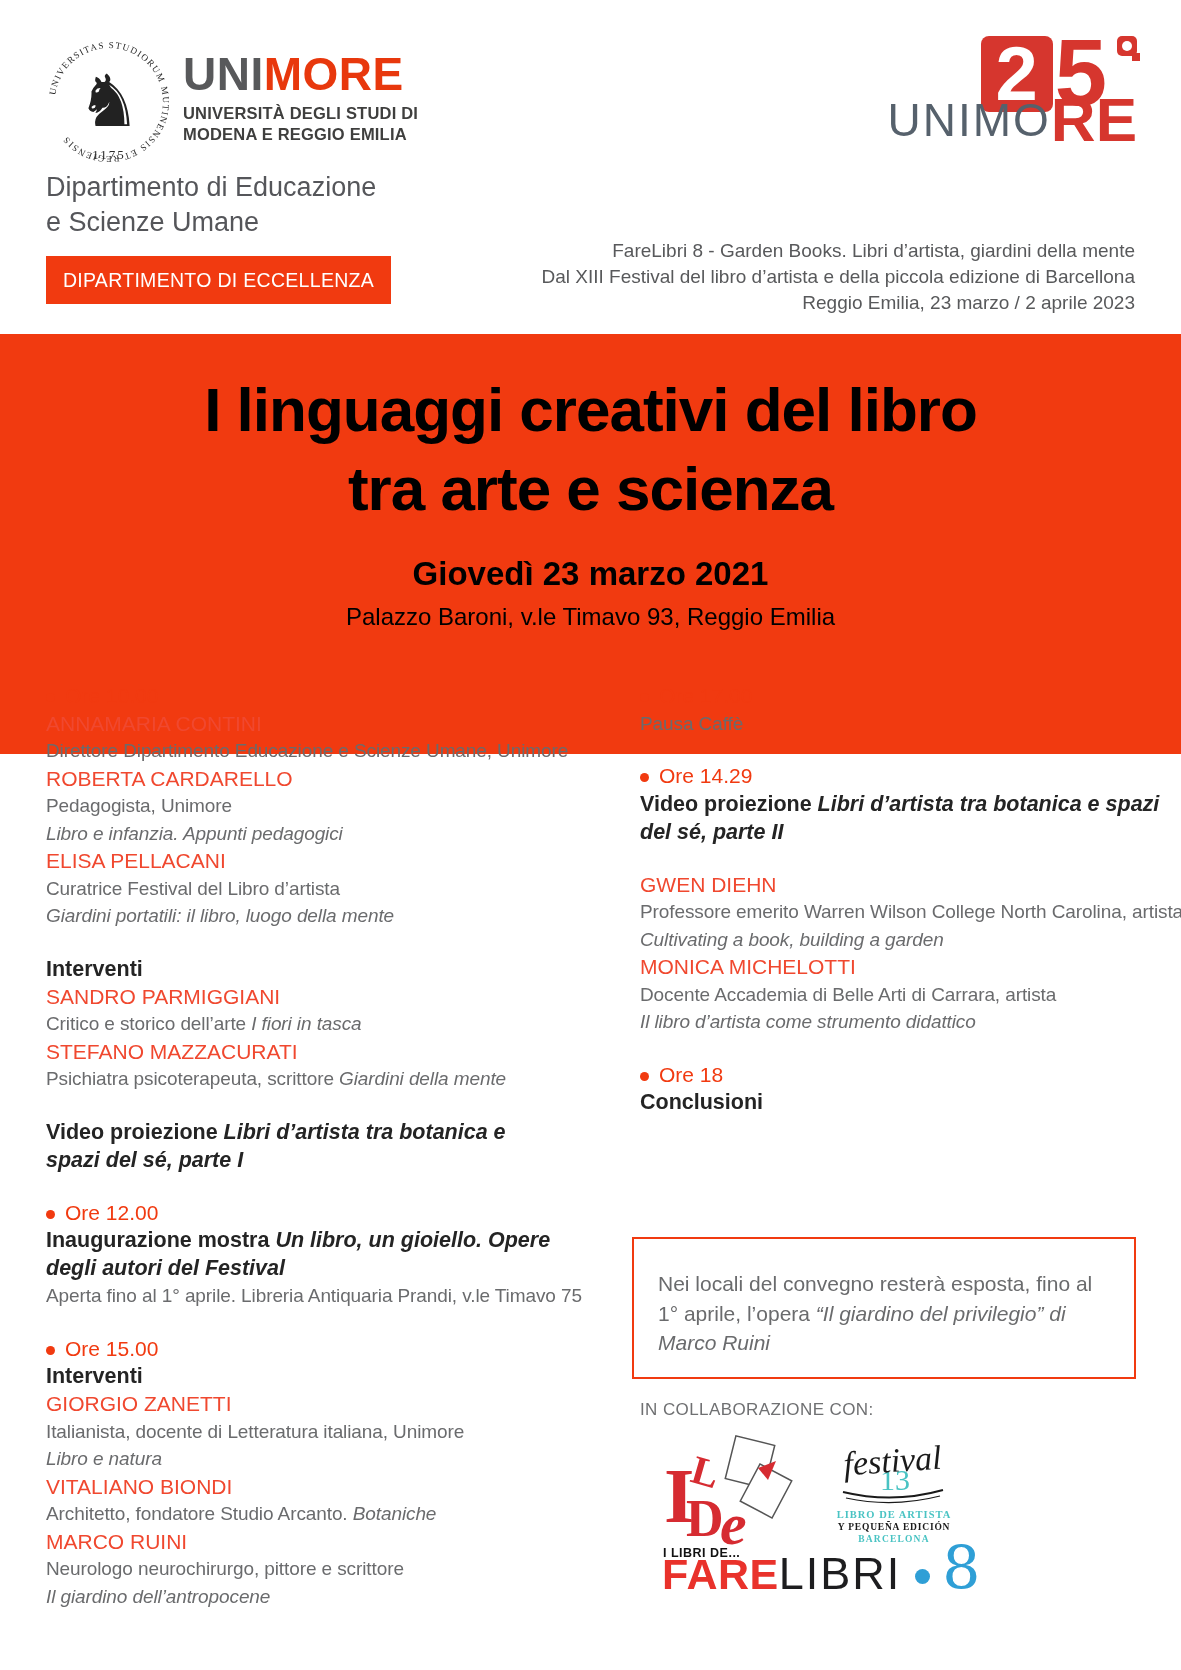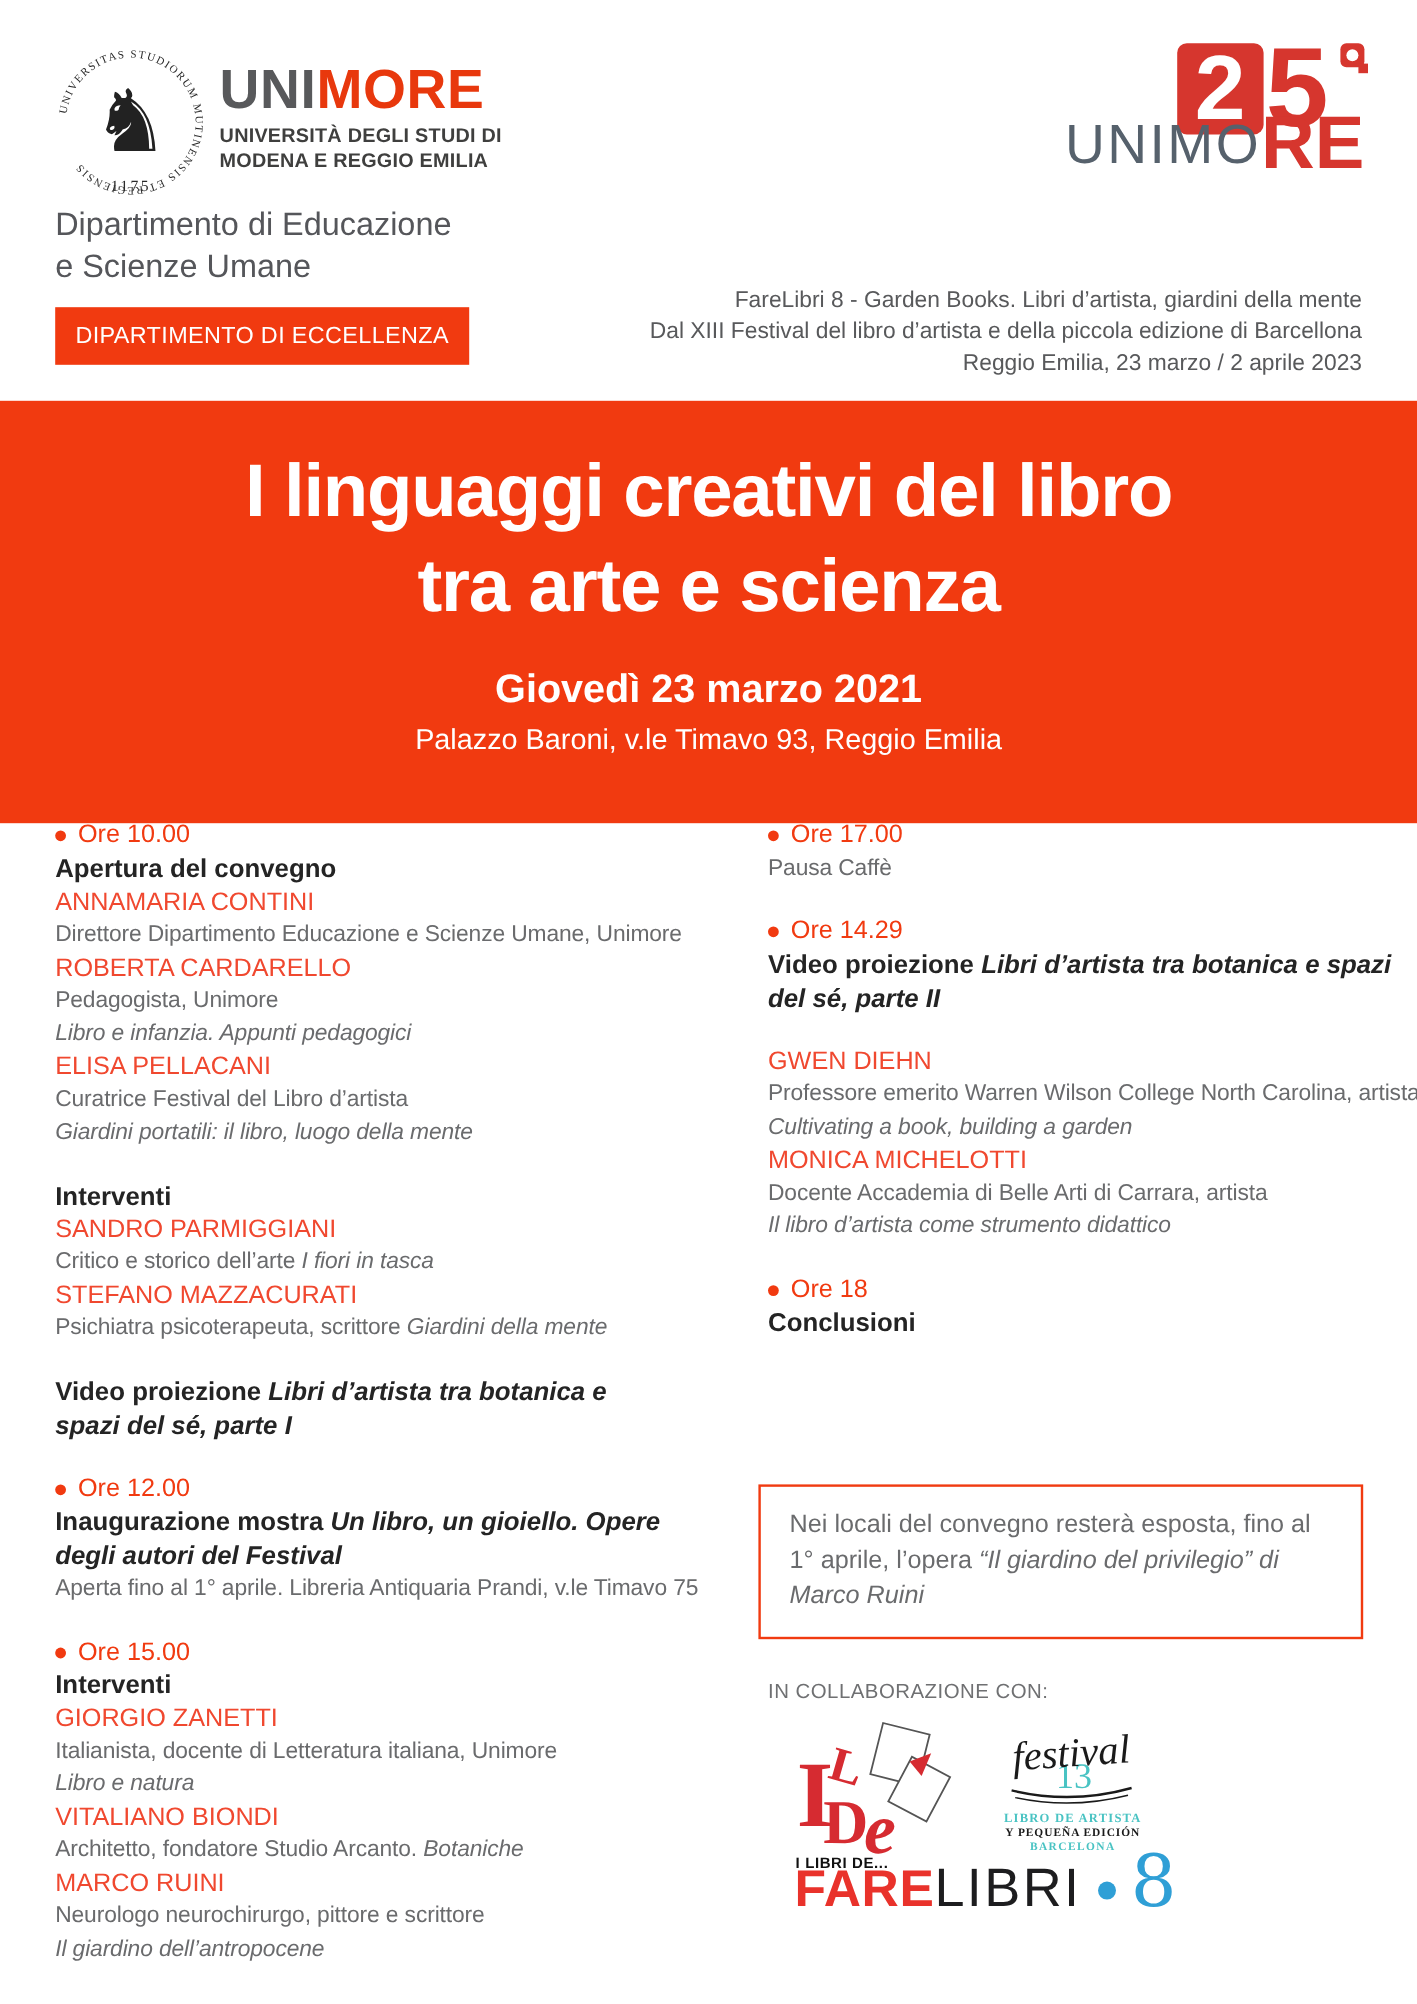--- a/index.html
+++ b/index.html
@@ -31,22 +31,22 @@
   .aunimo{color:var(--anniv-gray);font-size:46px;letter-spacing:2px;line-height:52px;}
   .are{color:var(--anniv-red);font-size:62px;font-weight:bold;line-height:52px;}
 
   .dept{position:absolute;left:46px;top:170px;font-size:27px;color:#55565a;line-height:35px;}
   .badge{position:absolute;left:46px;top:256px;width:345px;height:48px;background:var(--accent-red);
          color:#fff;font-size:19.5px;letter-spacing:.3px;display:flex;align-items:center;justify-content:center;}
   .event-info{position:absolute;right:46px;top:238px;width:740px;text-align:right;font-size:19px;
               color:var(--header-gray);line-height:26px;}
 
   
-  .banner{position:absolute;left:0;top:334px;width:1181px;height:352px;background:var(--accent-red);
-          color:#ffffff;text-align:center;}
+  .banner{position:absolute;left:0;top:334px;width:1181px;height:420px;background:var(--accent-red);
+          color:#000000;text-align:center;}
   .btitle{font-size:62px;font-weight:bold;letter-spacing:-1px;line-height:79px;}
   .btitle1{margin-top:36px;}
   .bdate{margin-top:27px;font-size:33px;font-weight:bold;}
   .bvenue{margin-top:10px;font-size:24px;}
 
   
   .col{position:absolute;top:682px;}
   .col-left{left:46px;width:505px;}
   .col-right{left:640px;width:541px;}
   .pline{line-height:27.5px;white-space:nowrap;}
@@ -55,21 +55,21 @@
   .bullet{display:inline-block;width:9px;height:9px;border-radius:50%;background:var(--accent-red);
           margin-right:10px;vertical-align:1px;}
   .pline.name{font-size:21px;color:var(--name-red);}
   .pline.role,.pline.work{font-size:19px;color:var(--gray-text);letter-spacing:-.1px;}
   .pline.work{font-style:italic;}
   .it{font-style:italic;}
   .gap{height:25px;}
 
   
   .notice{position:absolute;left:632px;top:1237px;width:454px;border:2px solid var(--accent-red);
-          padding:17px 22px 19px 24px;font-size:21px;color:var(--gray-text);line-height:29.5px;}
+          padding:30px 22px 19px 24px;font-size:21px;color:var(--gray-text);line-height:29.5px;}
 
   
   .collab-label{position:absolute;left:640px;top:1400px;font-size:17px;color:#6f7072;letter-spacing:.4px;}
   .ilde{position:absolute;left:658px;top:1434px;}
   .festival{position:absolute;left:833px;top:1428px;}
   .farelibri{position:absolute;left:662px;top:1538px;display:flex;align-items:baseline;}
   .f-fare{font-size:43px;font-weight:bold;color:var(--fare-red);letter-spacing:.5px;}
   .f-libri{font-size:45px;color:var(--fare-black);letter-spacing:2px;}
   .f-dot{width:15px;height:15px;border-radius:50%;background:var(--blue);align-self:center;
          margin:14px 12px 0 14px;}
@@ -128,21 +128,20 @@
 
   <div class="banner">
     <div class="btitle btitle1">I linguaggi creativi del libro</div>
     <div class="btitle">tra arte e scienza</div>
     <div class="bdate">Giovedì 23 marzo 2021</div>
     <div class="bvenue">Palazzo Baroni, v.le Timavo 93, Reggio Emilia</div>
   </div>
 
   <div class="col col-left">
       <div class="pline time"><span class="bullet"></span><span>Ore 10.00</span></div>
-      <div class="pline heading"><span>Apertura del convegno</span></div>
       <div class="pline name"><span>ANNAMARIA CONTINI</span></div>
       <div class="pline role"><span>Direttore Dipartimento Educazione e Scienze Umane, Unimore</span></div>
       <div class="pline name"><span>ROBERTA CARDARELLO</span></div>
       <div class="pline role"><span>Pedagogista, Unimore</span></div>
       <div class="pline work"><span class="it">Libro e infanzia. Appunti pedagogici</span></div>
       <div class="pline name"><span>ELISA PELLACANI</span></div>
       <div class="pline role"><span>Curatrice Festival del Libro d’artista</span></div>
       <div class="pline work"><span class="it">Giardini portatili: il libro, luogo della mente</span></div>
       <div class="gap"></div>
       <div class="pline heading"><span>Interventi</span></div>

